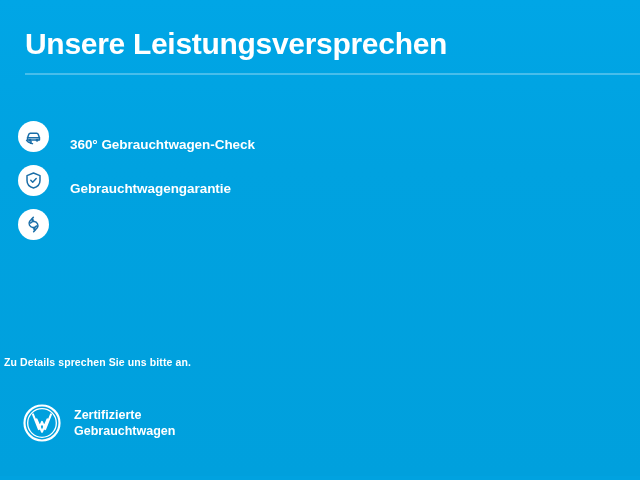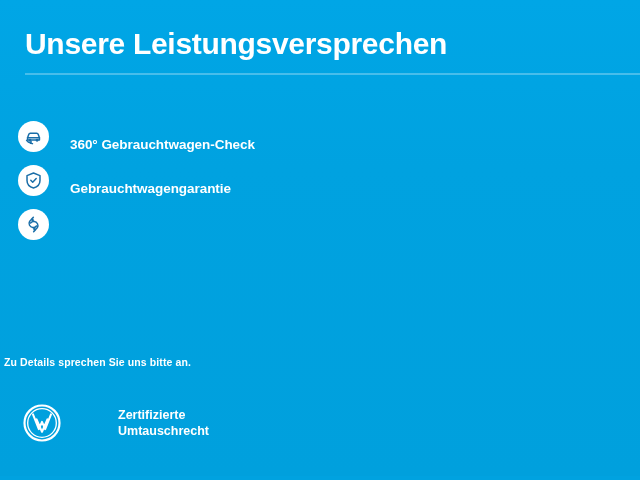--- a/index.html
+++ b/index.html
@@ -127,21 +127,21 @@
   }
   .vw-mark svg { display: block; width: 40px; height: 40px; }
   .brand-text {
     margin-left: 12px;
     color: #ffffff;
     font-size: 12.5px;
     font-weight: bold;
     line-height: 1.28;
     white-space: nowrap;
   }
-  .brand-text span { display: block; margin-left: 44px; }
+  .brand-text span { display: block; }
 </style>
 </head>
 <body>
 
 <div id="slide">
 
   <div class="title">Unsere Leistungsversprechen</div>
   <div class="title-rule"></div>
 
   <div class="grid">
@@ -223,17 +223,17 @@
     <span class="vw-mark">
       <svg viewBox="0 0 48 48">
         <circle cx="24" cy="24" r="21" fill="none" stroke="#ffffff" stroke-width="2.6"></circle>
         <circle cx="24" cy="24" r="17.2" fill="none" stroke="#ffffff" stroke-width="1.6"></circle>
         <path d="M13.2 13.6 20.2 31.4 24 22.6 27.8 31.4 34.8 13.6
                  M24 34.6 17.5 19.6 M24 34.6 30.5 19.6" fill="none" stroke="#ffffff" stroke-width="2.4" stroke-linecap="round" stroke-linejoin="round"></path>
       </svg>
     </span>
     <span class="brand-text">
       <span>Zertifizierte</span>
-      <span>Umtauschrecht</span>
+      <span>Gebrauchtwagen</span>
     </span>
   </div>
 
 </div>
 
 </body></html>

